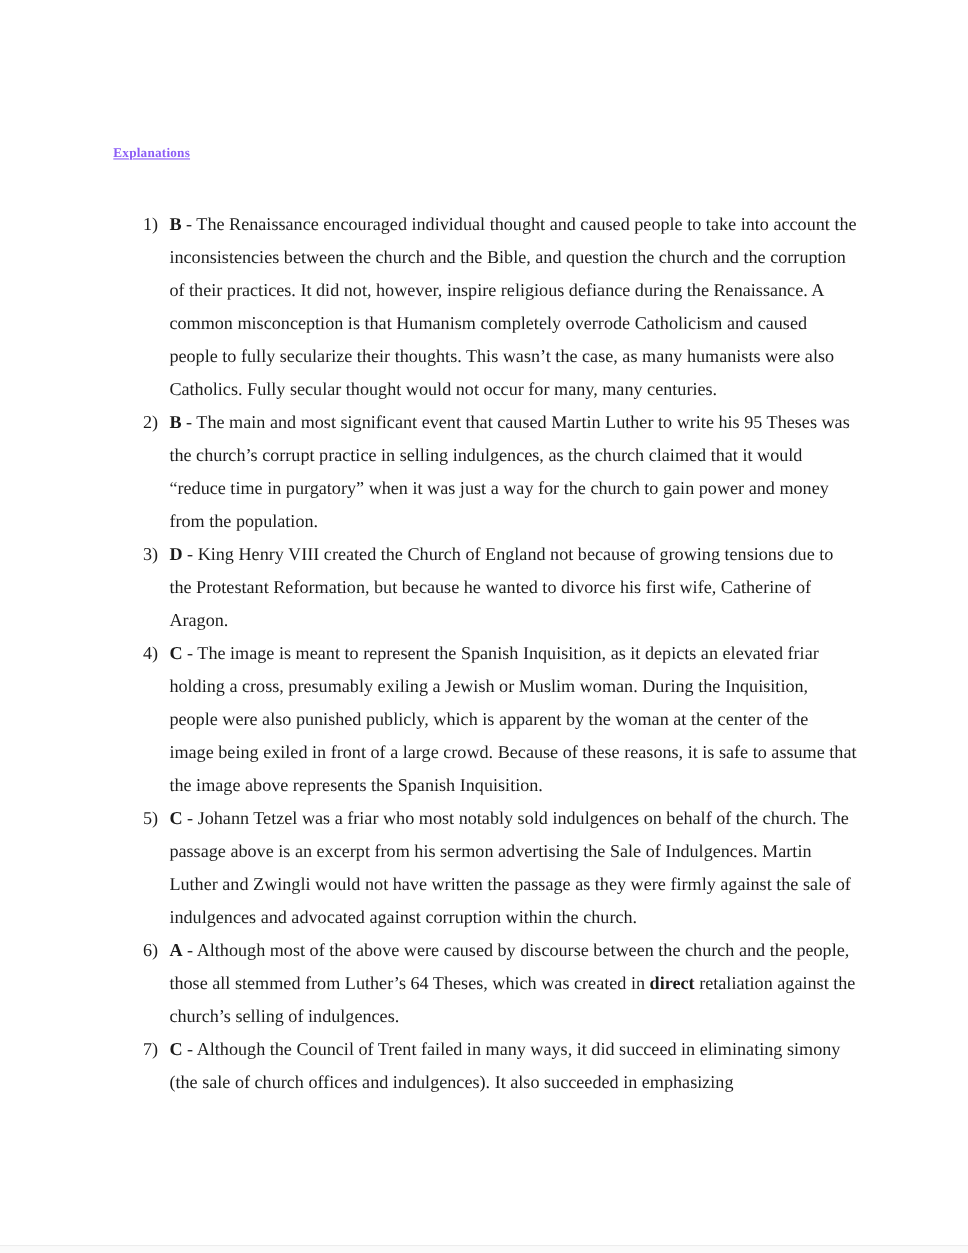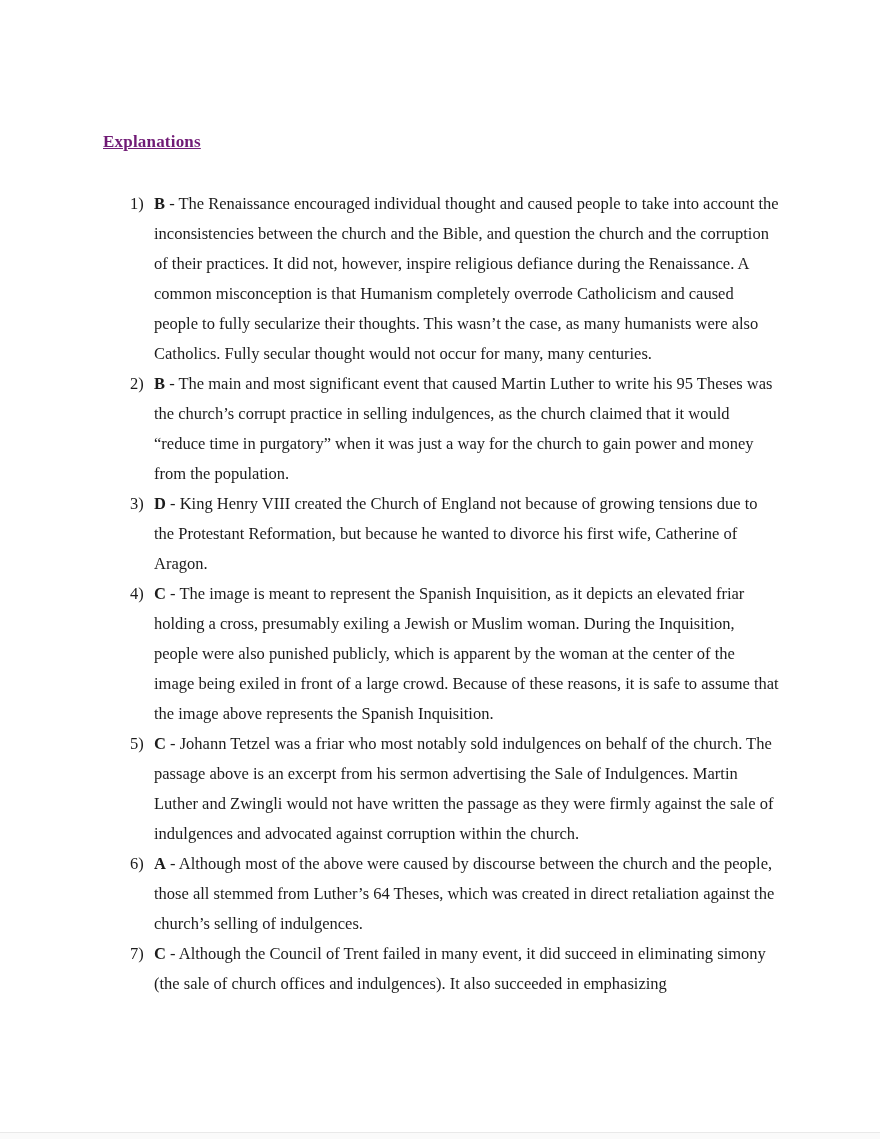--- a/index.html
+++ b/index.html
@@ -18,24 +18,24 @@
   .page {
     position: absolute;
     inset: 0;
     background: #ffffff;
   }
   .heading {
     position: absolute;
     left: 103px;
     top: 132px;
     margin: 0;
-    font-size: 17px;
+    font-size: 12px;
     font-weight: bold;
     text-decoration: underline;
-    color: #701a75;
+    color: #8b5cf6;
     letter-spacing: 0.2px;
   }
   .list {
     position: absolute;
     left: 103px;
     top: 189px;
     width: 676px;
     margin: 0;
     padding: 0;
     list-style: none;
@@ -50,21 +50,21 @@
   }
   .num {
     position: absolute;
     left: 27px;
     top: 0;
   }
   .answer {
     font-weight: bold;
   }
   .bold-inline {
-    font-weight: normal;
+    font-weight: bold;
   }
   .page-edge {
     position: absolute;
     left: 0;
     top: 1132px;
     width: 880px;
     height: 1px;
     background: #e9e9e9;
   }
   .below-edge {
@@ -81,17 +81,17 @@
 
 <div class="page">
   <h1 class="heading">Explanations</h1>
   <ol class="list" id="explanations-list">
       <li class="item"><span class="num">1)</span><span class="answer">B</span><span> - </span><span>The Renaissance encouraged individual thought and caused people to take into account the inconsistencies between the church and the Bible, and question the church and the corruption of their practices. It did not, however, inspire religious defiance during the Renaissance. A common misconception is that Humanism completely overrode Catholicism and caused people to fully secularize their thoughts. This wasn’t the case, as many humanists were also Catholics. Fully secular thought would not occur for many, many centuries.</span></li>
       <li class="item"><span class="num">2)</span><span class="answer">B</span><span> - </span><span>The main and most significant event that caused Martin Luther to write his 95 Theses was the church’s corrupt practice in selling indulgences, as the church claimed that it would “reduce time in purgatory” when it was just a way for the church to gain power and money from the population.</span></li>
       <li class="item"><span class="num">3)</span><span class="answer">D</span><span> - </span><span>King Henry VIII created the Church of England not because of growing tensions due to the Protestant Reformation, but because he wanted to divorce his first wife, Catherine of Aragon.</span></li>
       <li class="item"><span class="num">4)</span><span class="answer">C</span><span> - </span><span>The image is meant to represent the Spanish Inquisition, as it depicts an elevated friar holding a cross, presumably exiling a Jewish or Muslim woman. During the Inquisition, people were also punished publicly, which is apparent by the woman at the center of the image being exiled in front of a large crowd. Because of these reasons, it is safe to assume that the image above represents the Spanish Inquisition.</span></li>
       <li class="item"><span class="num">5)</span><span class="answer">C</span><span> - </span><span>Johann Tetzel was a friar who most notably sold indulgences on behalf of the church. The passage above is an excerpt from his sermon advertising the Sale of Indulgences. Martin Luther and Zwingli would not have written the passage as they were firmly against the sale of indulgences and advocated against corruption within the church.</span></li>
       <li class="item"><span class="num">6)</span><span class="answer">A</span><span> - </span><span>Although most of the above were caused by discourse between the church and the people, those all stemmed from Luther’s 64 Theses, which was created in </span><span class="bold-inline">direct</span><span> retaliation against the church’s selling of indulgences.</span></li>
-      <li class="item"><span class="num">7)</span><span class="answer">C</span><span> - </span><span>Although the Council of Trent failed in many event, it did succeed in eliminating simony (the sale of church offices and indulgences). It also succeeded in emphasizing</span></li>
+      <li class="item"><span class="num">7)</span><span class="answer">C</span><span> - </span><span>Although the Council of Trent failed in many ways, it did succeed in eliminating simony (the sale of church offices and indulgences). It also succeeded in emphasizing</span></li>
     </ol>
   <div class="page-edge"></div>
   <div class="below-edge"></div>
 </div>
 
 </body></html>

